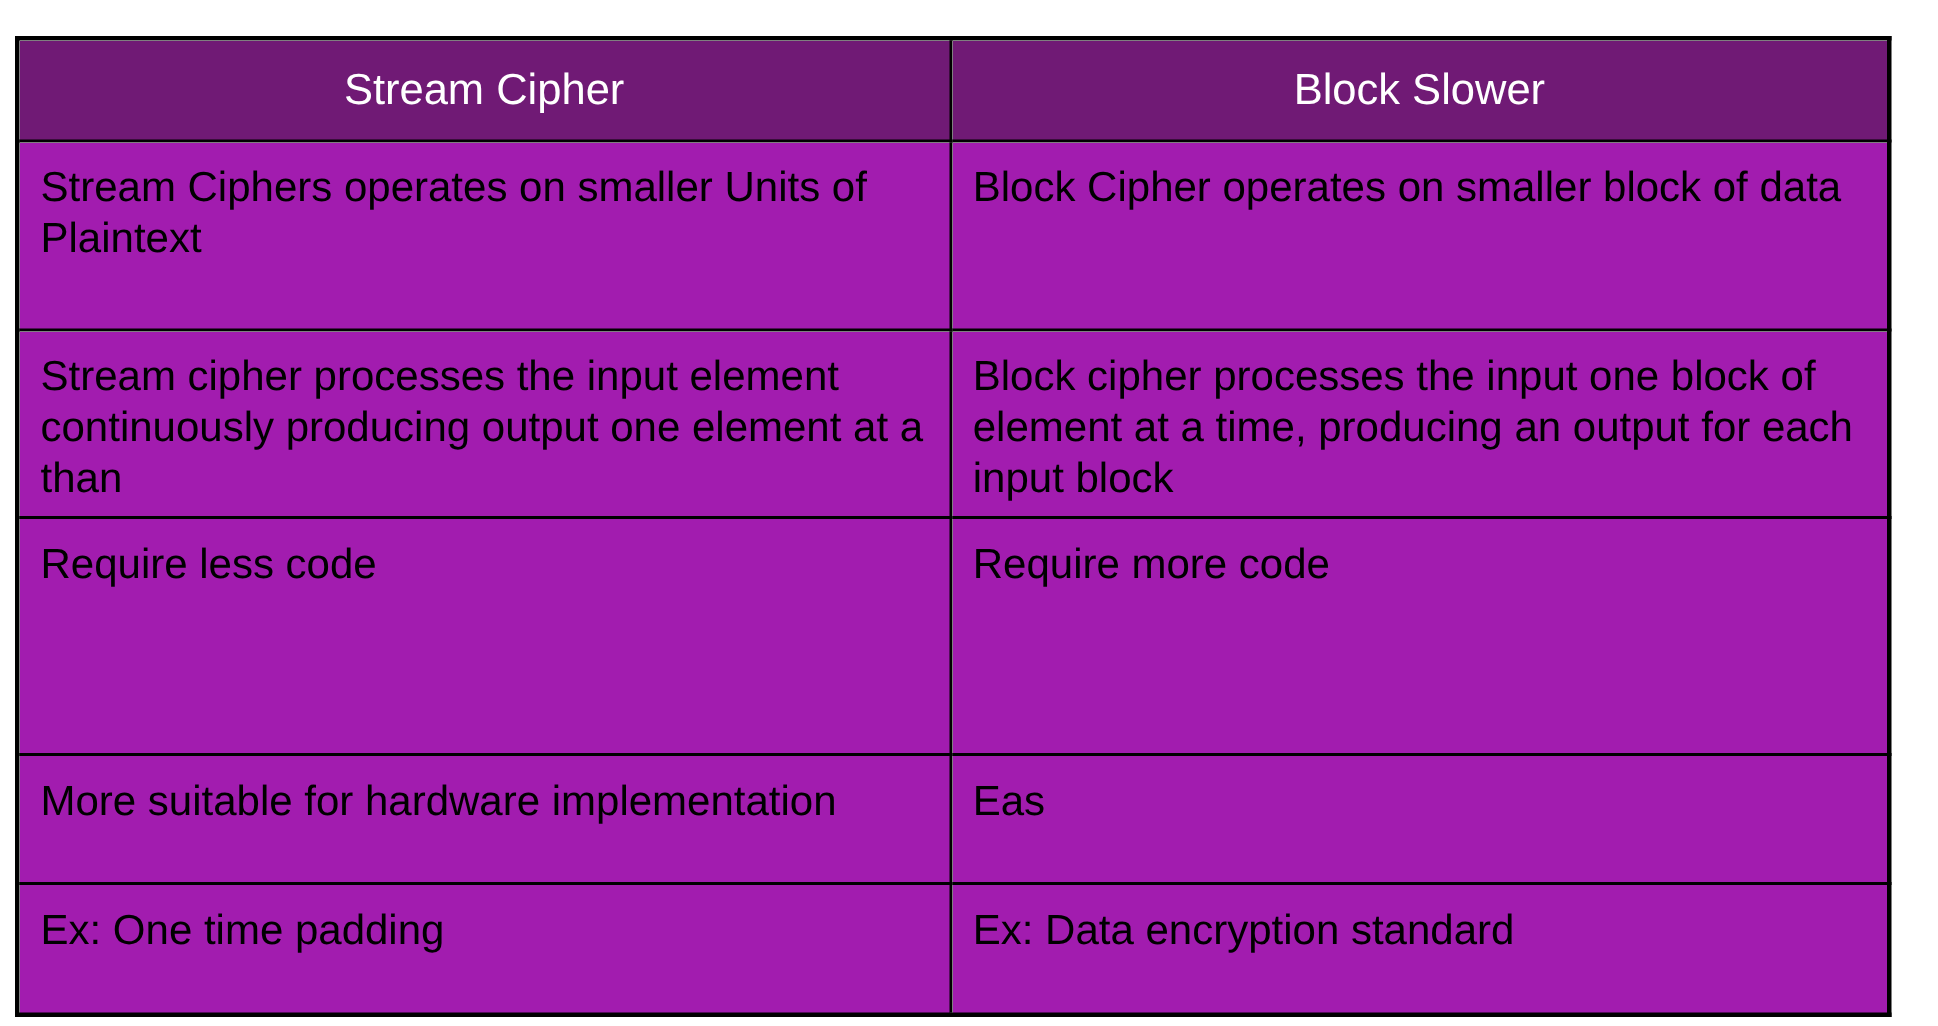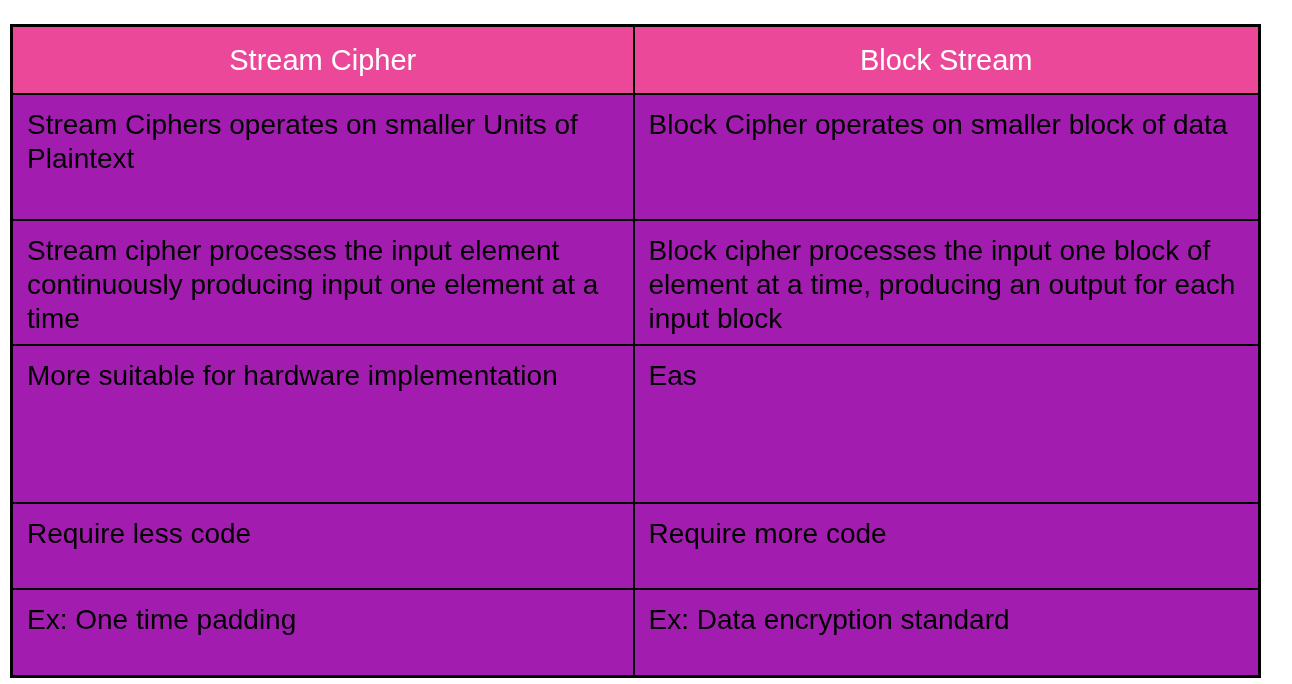--- a/index.html
+++ b/index.html
@@ -31,21 +31,21 @@
   table.cipher-table col.col-right { width: 626px; }
   table.cipher-table th,
   table.cipher-table td {
     border: 2px solid #000000;
     font-size: 28px;
     line-height: 34px;
     color: #000000;
     overflow: hidden;
   }
   table.cipher-table th {
-    background: #ec4899;
+    background: #701a75;
     color: #ffffff;
     font-weight: 400;
     font-size: 29px;
     vertical-align: middle;
     height: 62px;
     padding: 2px 10px;
   }
   table.cipher-table td {
     vertical-align: top;
     text-align: left;
@@ -65,39 +65,39 @@
 
 <div class="page">
   <table class="cipher-table">
     <colgroup>
       <col class="col-left">
       <col class="col-right">
     </colgroup>
     <thead>
       <tr>
         <th>Stream Cipher</th>
-        <th>Block Stream</th>
+        <th>Block Slower</th>
       </tr>
     </thead>
     <tbody>
       <tr>
         <td>Stream Ciphers operates on smaller Units of Plaintext</td>
         <td>Block Cipher operates on smaller block of data</td>
       </tr>
       <tr>
-        <td>Stream cipher processes the input element continuously producing input one element at a time</td>
+        <td>Stream cipher processes the input element continuously producing output one element at a than</td>
         <td>Block cipher processes the input one block of element at a time, producing an output for each input block</td>
+      </tr>
+      <tr>
+        <td>Require less code</td>
+        <td>Require more code</td>
       </tr>
       <tr>
         <td>More suitable for hardware implementation</td>
         <td>Eas</td>
-      </tr>
-      <tr>
-        <td>Require less code</td>
-        <td>Require more code</td>
       </tr>
       <tr>
         <td>Ex: One time padding</td>
         <td>Ex: Data encryption standard</td>
       </tr>
 
     </tbody>
   </table>
 </div>
 

